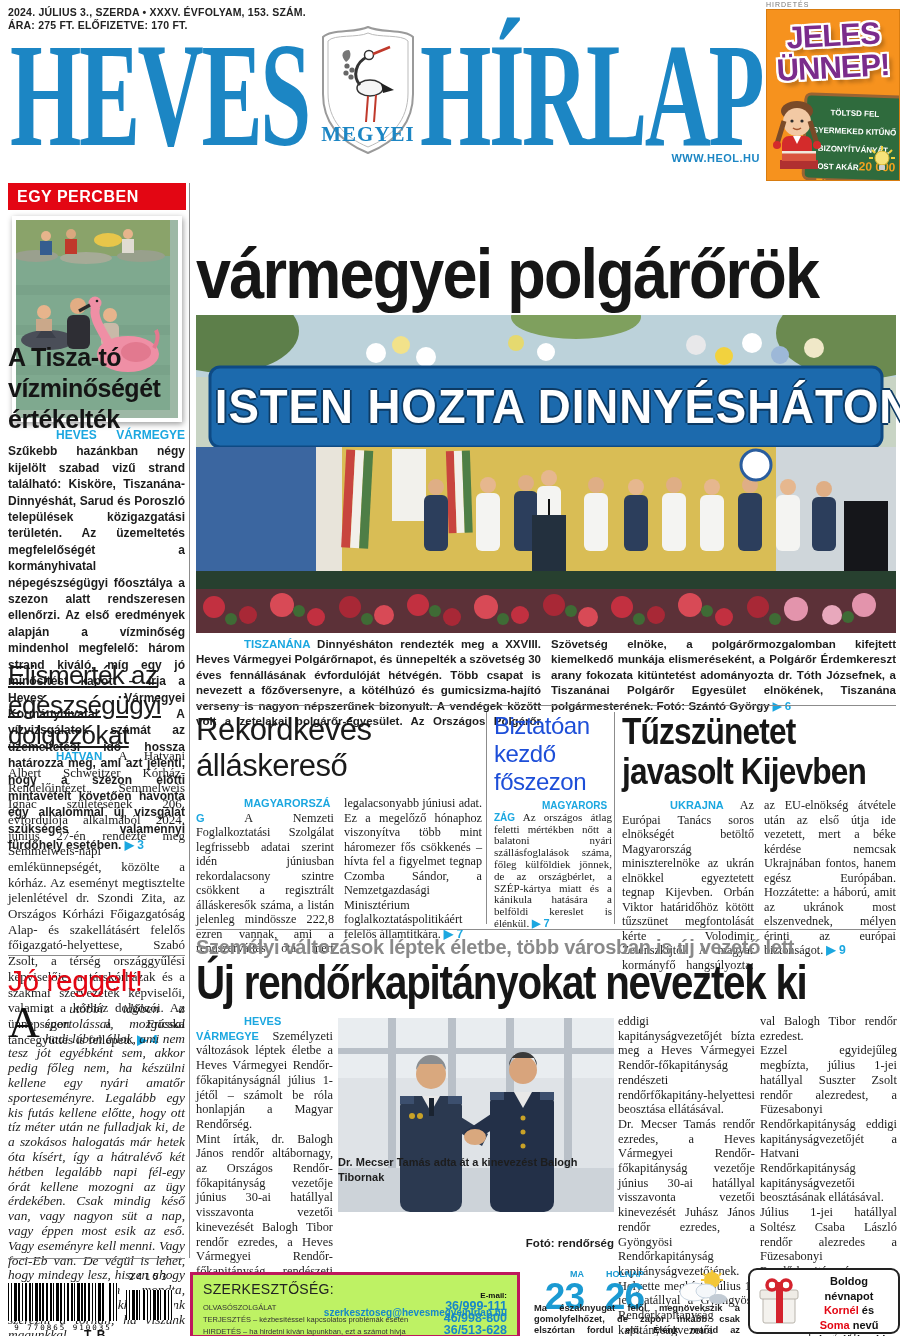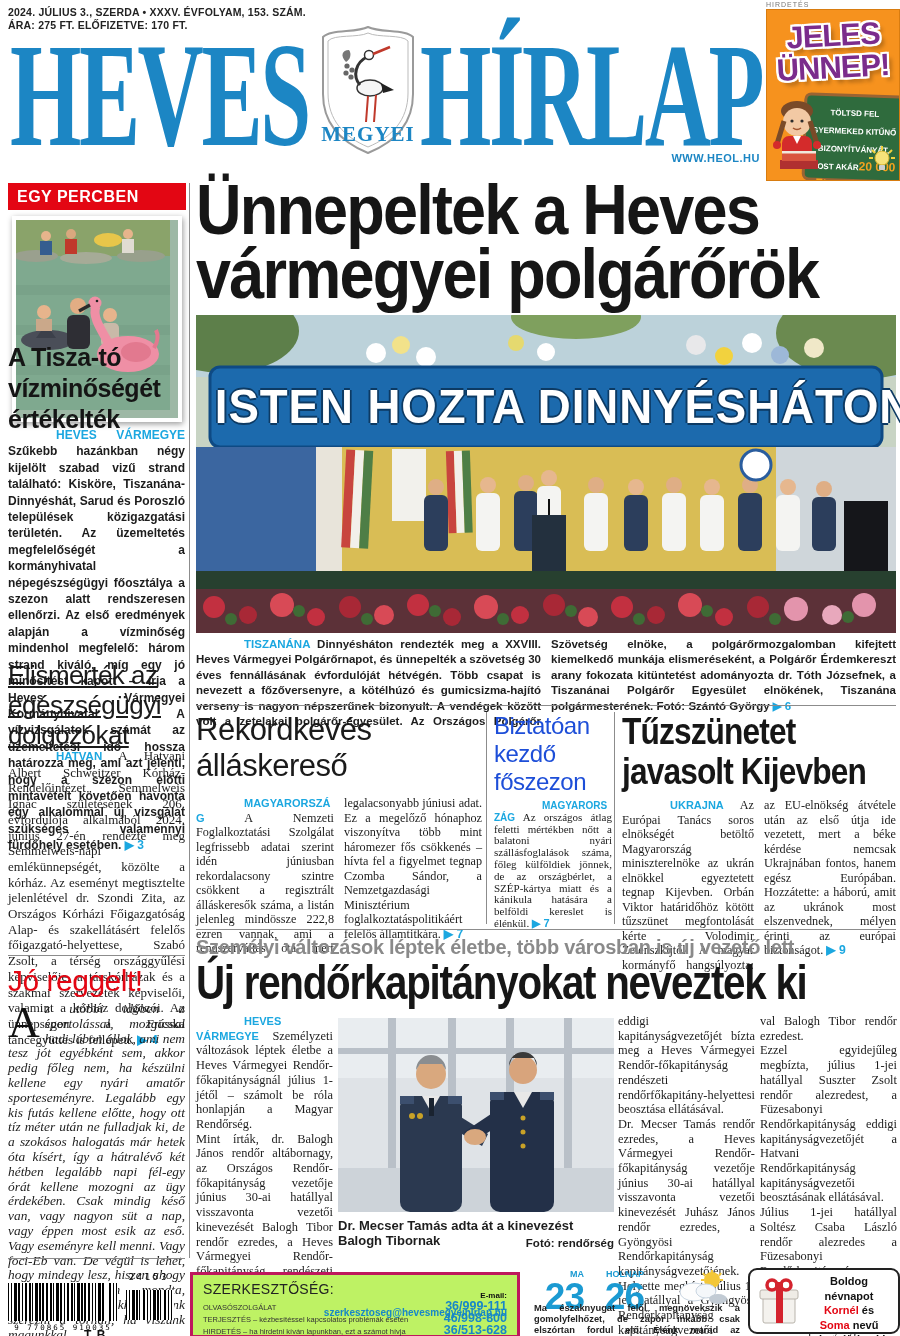--- a/index.html
+++ b/index.html
@@ -184,23 +184,20 @@
   <div class="abs body-serif jtext" style="left:8px;top:748px;width:177px;"><span class="cyan" style="font-size:11.5px;">HATVAN</span> <span>A Hatvani Albert Schweitzer Kórház-Rendelőintézet Semmelweis Ignác születésének 206. évfordulója alkalmából 2024. június 27-én rendezte meg Semmelweis-napi emlékünnepségét, közölte a kórház. Az eseményt megtisztelte jelenlétével dr. Szondi Zita, az Országos Kórházi Főigazgatóság Alap- és szakellátásért felelős főigazgató-helyettese, Szabó Zsolt, a térség országgyűlési képviselője, a társkórházak és a szakmai szervezetek képviselői, valamint a kórház dolgozói. Az ünnepségen a Fricska táncegyüttes is fellépett.</span> <span class="more">▶ 4</span></div>
 
   <div class="abs rule" style="left:8px;top:955px;width:177px;height:1px;"></div>
 
   <div class="abs h-red" style="left:8px;top:964px;">Jó reggelt!</div>
   <div class="abs morning jtext" style="left:8px;top:1002px;width:177px;"><span class="dropcap">A</span><span>z utóbbi időben a sportolással, mozgással hadi lábon állok, ami nem tesz jót egyébként sem, akkor pedig főleg nem, ha készülni kellene egy nyári amatőr sporteseményre. Legalább egy kis futás kellene előtte, hogy ott tíz méter után ne fulladjak ki, de a szokásos halogatás már hetek óta kísért, így a hátralévő két hétben legalább napi fél-egy órát kellene mozogni az ügy érdekében. Csak mindig késő van, vagy nagyon süt a nap, vagy éppen most esik az eső. Vagy eseményre kell menni. Vagy foci-Eb van. De végül is lehet, hogy mindegy lesz, hiszen ahogy egy csapattársam mondta, várhatóan pontot akkor fogunk szerezni a tornán, ha viszünk magunkkal.</span><span class="sig">T. B.</span></div>
 
   <div class="abs rule" style="left:8px;top:1258px;width:177px;height:1px;"></div>
   <div class="abs rule" style="left:189px;top:183px;width:1px;height:1075px;"></div>
 
-  <div class="abs" style="left:196px;top:178px;">
-    <span class="cond lead-h">Ünnepeltek a Heves</span>
-  </div>
   <div class="abs" style="left:196px;top:242px;">
     <span class="cond lead-h">vármegyei polgárőrök</span>
   </div>
 
   <div class="abs" style="left:196px;top:315px;width:700px;height:318px;">
     <svg width="700" height="318" viewBox="0 0 700 318">
       <rect width="700" height="318" fill="#c8d4c4"></rect>
       <rect width="700" height="62" fill="#bcd2da"></rect>
       <ellipse cx="28" cy="16" rx="75" ry="42" fill="#5d7f4a"></ellipse>
       <ellipse cx="665" cy="18" rx="85" ry="46" fill="#6b8a50"></ellipse>
@@ -357,21 +354,21 @@
       <path d="M171,48 A14,14 0 0 1 199,48 L196,40 L174,40 Z" fill="#3a3a3a"></path>
       <polygon points="176,74 194,74 185,90" fill="#e8e8e8"></polygon>
       <circle cx="185" cy="100" r="2.5" fill="#c9a227"></circle>
         <circle cx="185" cy="114" r="2.5" fill="#c9a227"></circle>
       <circle cx="185" cy="128" r="2.5" fill="#c9a227"></circle>
       <rect x="152" y="74" width="14" height="8" fill="#3c4f6e"></rect>
         <rect x="202" y="74" width="14" height="8" fill="#3c4f6e"></rect>
       <ellipse cx="137" cy="119" rx="11" ry="8" fill="#d9a87e"></ellipse>
     </svg>
   </div>
-  <div class="abs cap" style="left:338px;top:1218px;width:276px;font-size:13px;">Dr. Mecser Tamás adta át a kinevezést Balogh Tibornak</div>
+  <div class="abs cap" style="left:338px;top:1155px;width:276px;font-size:11px;">Dr. Mecser Tamás adta át a kinevezést Balogh Tibornak</div>
   <div class="abs cap" style="left:338px;top:1236px;width:276px;text-align:right;">Fotó: rendőrség</div>
 
   <div class="abs body-police jtext" style="left:618px;top:1014px;width:137px;"><span>eddigi kapitányságvezetőjét bízta meg a Heves Vármegyei Rendőr-főkapitányság rendészeti rendőrfőkapitány-helyettesi beosztása ellátásával.
 Dr. Mecser Tamás rendőr ezredes, a Heves Vármegyei Rendőr-főkapitányság vezetője június 30-ai hatállyal visszavonta vezetői kinevezését Juhász János rendőr ezredes, a Gyöngyösi Rendőrkapitányság kapitányságvezetőjének. Helyette megbízta július 1-jei hatállyal a Gyöngyösi Rendőrkapitányság kapitányságvezetői feladatainak ellátásá-</span></div>
   <div class="abs body-police jtext" style="left:760px;top:1014px;width:137px;"><span>val Balogh Tibor rendőr ezredest.
 Ezzel egyidejűleg megbízta, július 1-jei hatállyal Suszter Zsolt rendőr alezredest, a Füzesabonyi Rendőrkapitányság eddigi kapitányságvezetőjét a Hatvani Rendőrkapitányság kapitányságvezetői beosztásának ellátásával.
 Július 1-jei hatállyal Soltész Csaba László rendőr alezredes a Füzesabonyi Rendőrkapitányság, Bűnügyi Osztály eddigi osztályvezetője lett, a Füzesabonyi Rendőrkapitányság kapitányságvezetője.</span> </div>
 
   <div class="abs bdigits" style="left:120px;top:1272px;width:58px;letter-spacing:3px;font-size:8.5px;">24153</div>
   <div class="abs barcode" style="left:8px;top:1283px;width:110px;height:38px;"></div>

